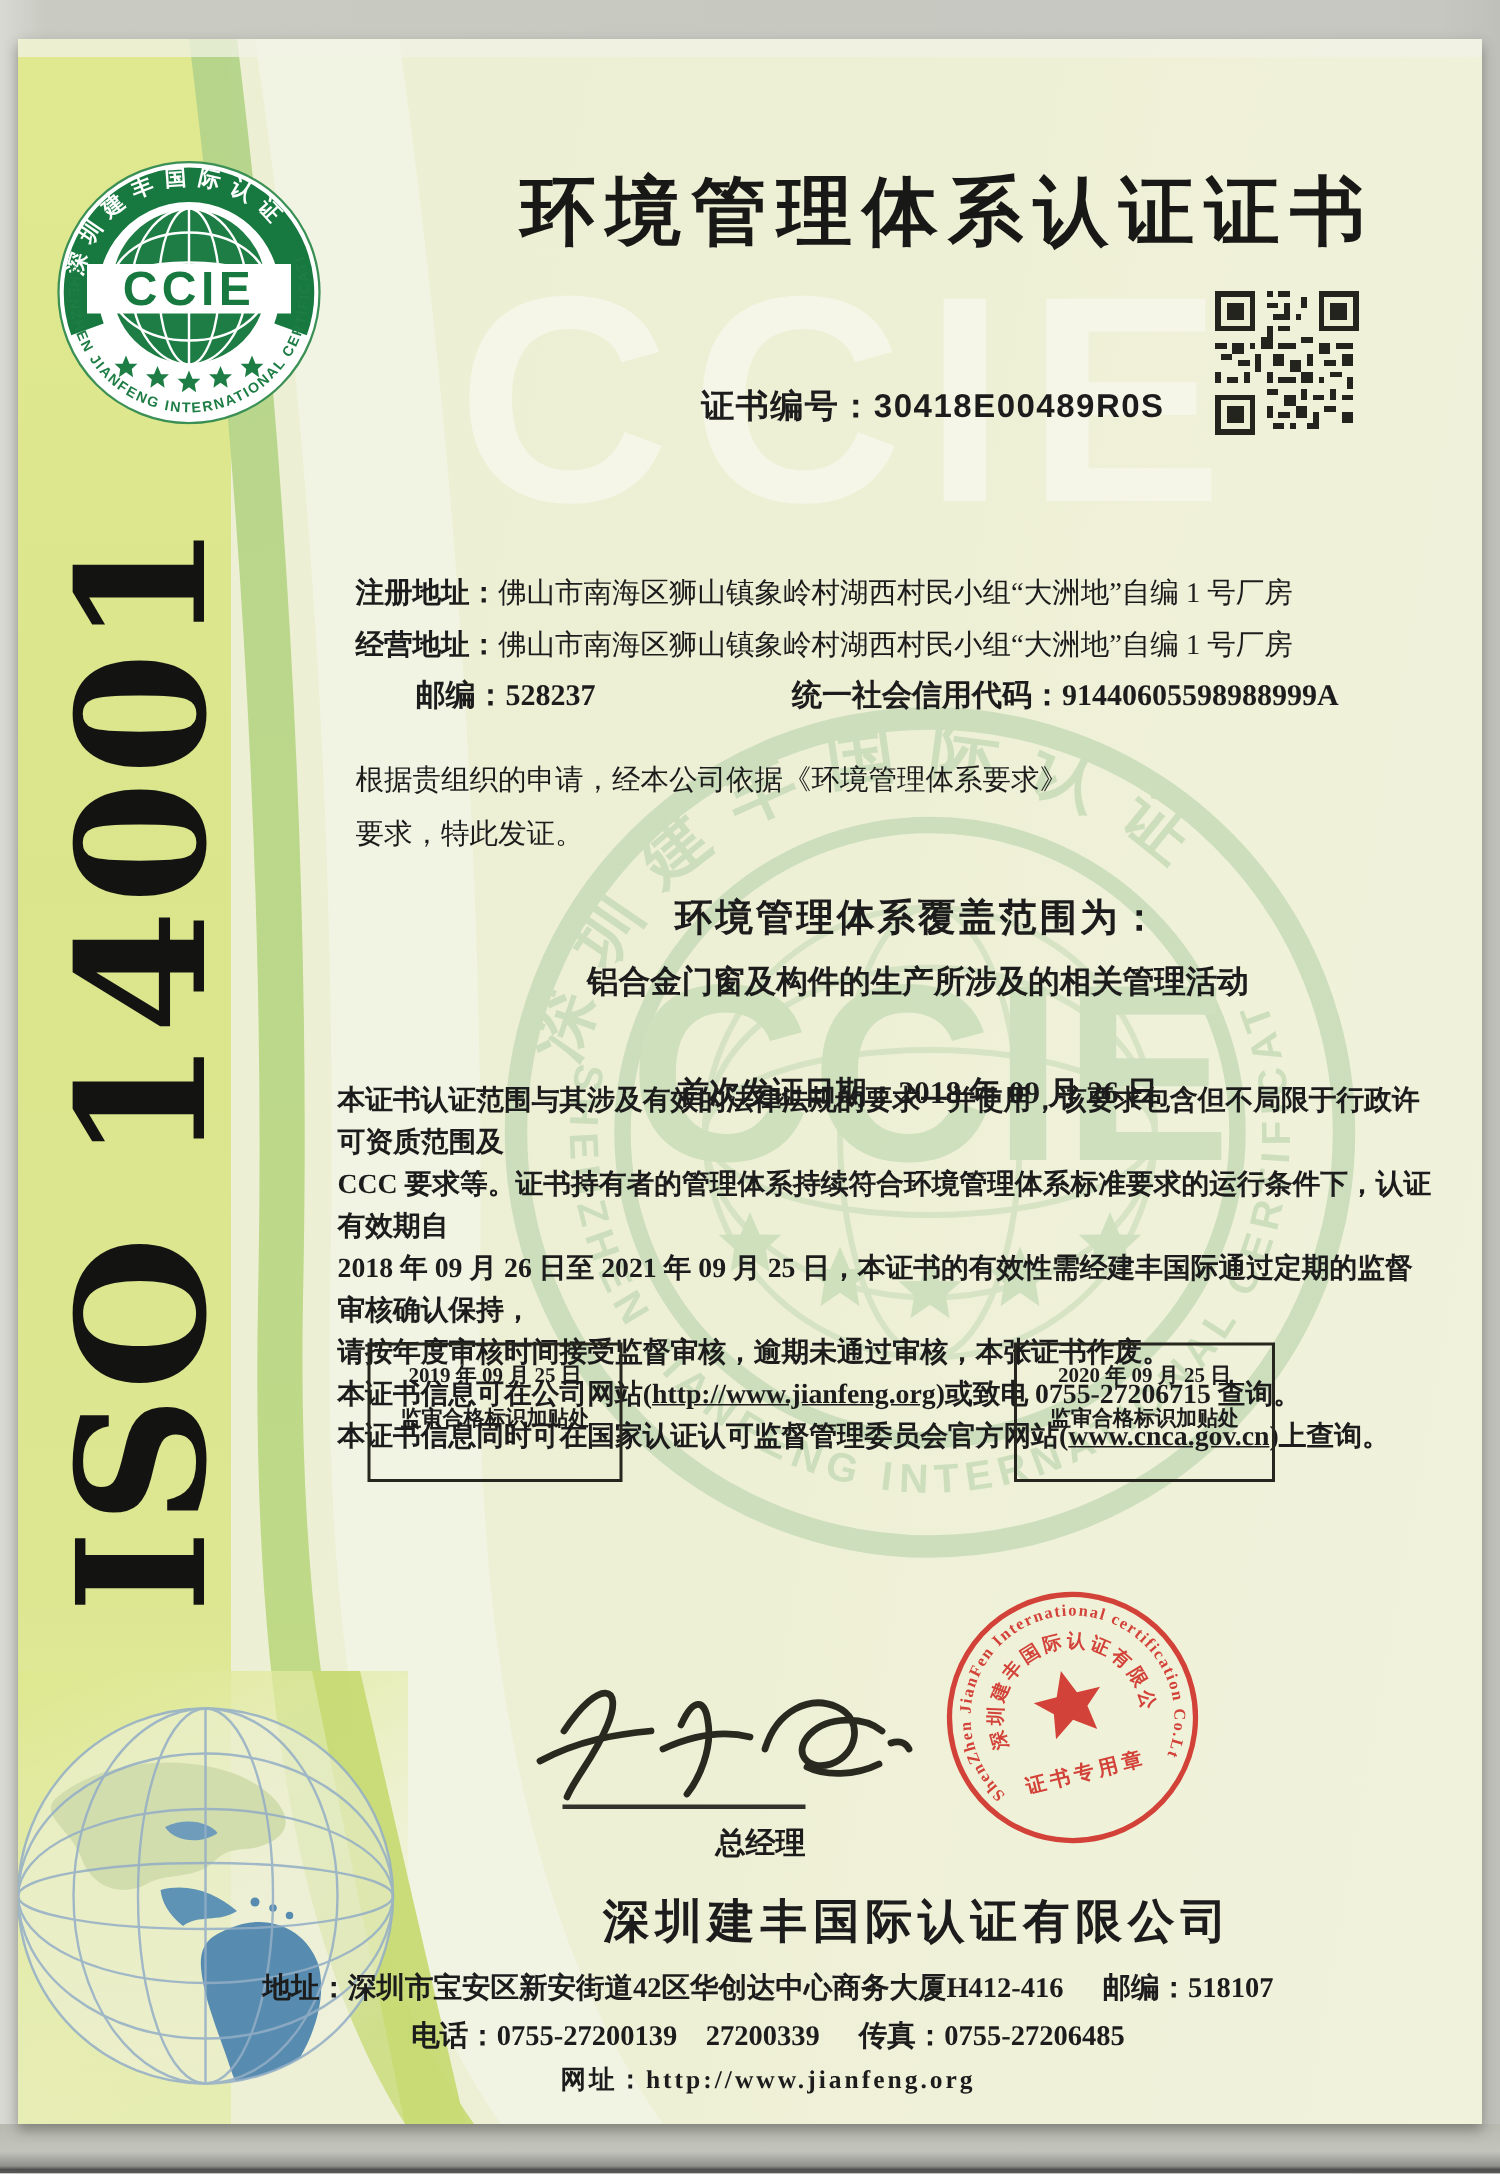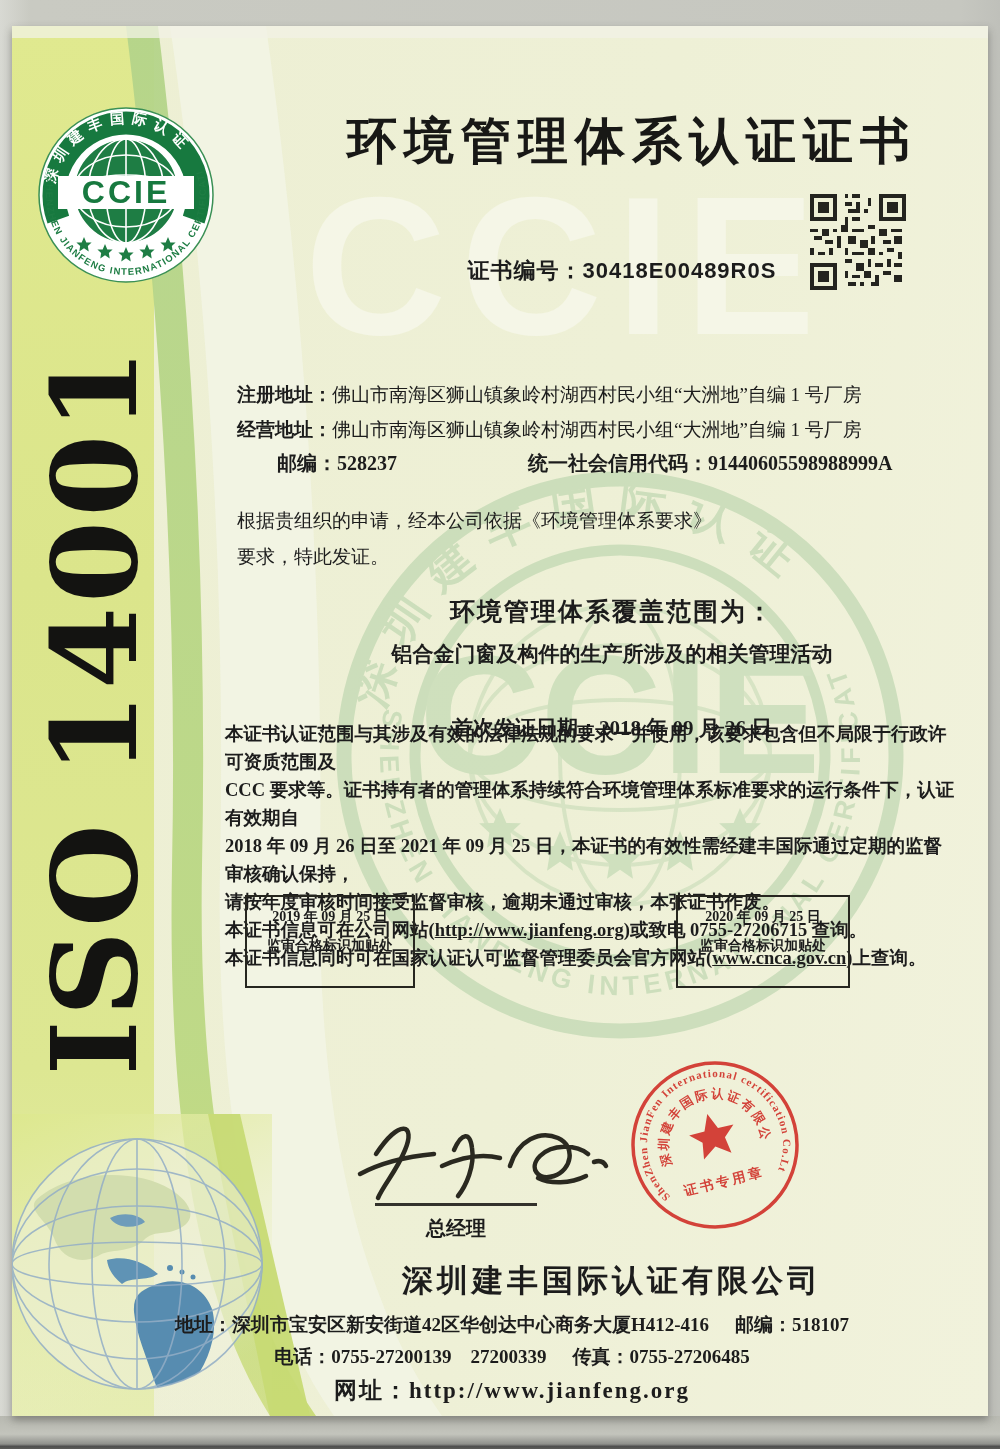--- a/index.html
+++ b/index.html
@@ -50,29 +50,29 @@
   #scope-text{left:230px;top:614px;width:740px;z-index:8;text-align:center;font-size:21px;font-weight:600;}
   #first-issue{left:230px;top:652px;width:740px;z-index:8;text-align:center;font-size:21px;font-weight:bold;margin-top:36px;}
   #fine-print{left:213px;top:694px;width:732px;z-index:8;font-size:18.5px;line-height:28px;font-weight:600;}
   #fine-print .u{text-decoration:underline;}
   .sticker-box{top:869px;height:78px;z-index:8;border:2px solid #26261f;
        text-align:center;font-size:14px;font-weight:bold;padding-top:11px;box-sizing:content-box;}
   .sticker-box .d{margin-bottom:11px;}
   #box-1{left:233px;width:166px;} #box-2{left:664px;width:170px;}
   #signature-svg{left:330px;top:1078px;z-index:8;}
   #sig-line{left:363px;top:1177px;width:162px;height:2.5px;background:#33322c;z-index:8;}
-  #signer-title{left:363px;top:1189px;width:162px;z-index:8;text-align:center;font-size:20px;font-weight:600;}
+  #signer-title{left:363px;top:1189px;width:162px;z-index:8;text-align:right;font-size:20px;font-weight:600;}
   #stamp{left:613px;top:1029px;z-index:9;opacity:.9;transform:rotate(-14deg);}
   #issuer-name{left:230px;top:1234px;width:740px;z-index:8;text-align:center;
        font-size:31px;font-weight:bold;letter-spacing:4px;
        font-family:"Liberation Sans","DejaVu Sans",sans-serif;}
   .issuer-line{left:150px;width:700px;z-index:8;text-align:center;font-weight:bold;}
   #issuer-addr{top:1286px;font-size:19px;}
   #issuer-phone{top:1318px;font-size:19px;}
-  #issuer-web{top:1349px;font-size:23px;letter-spacing:2px;}
+  #issuer-web{top:1349px;font-size:17px;letter-spacing:2px;}
   .gap{display:inline-block;width:26px;}
 </style>
 </head>
 <body>
 
 <svg width="0" height="0" style="position:absolute" aria-hidden="true">
   <defs>
     <polygon id="star5" points="0,-10 2.9,-3.2 9.5,-3.1 4.8,1.2 5.9,8.1 0,4 -5.9,8.1 -4.8,1.2 -9.5,-3.1 -2.9,-3.2"></polygon>
   </defs>
 </svg>

